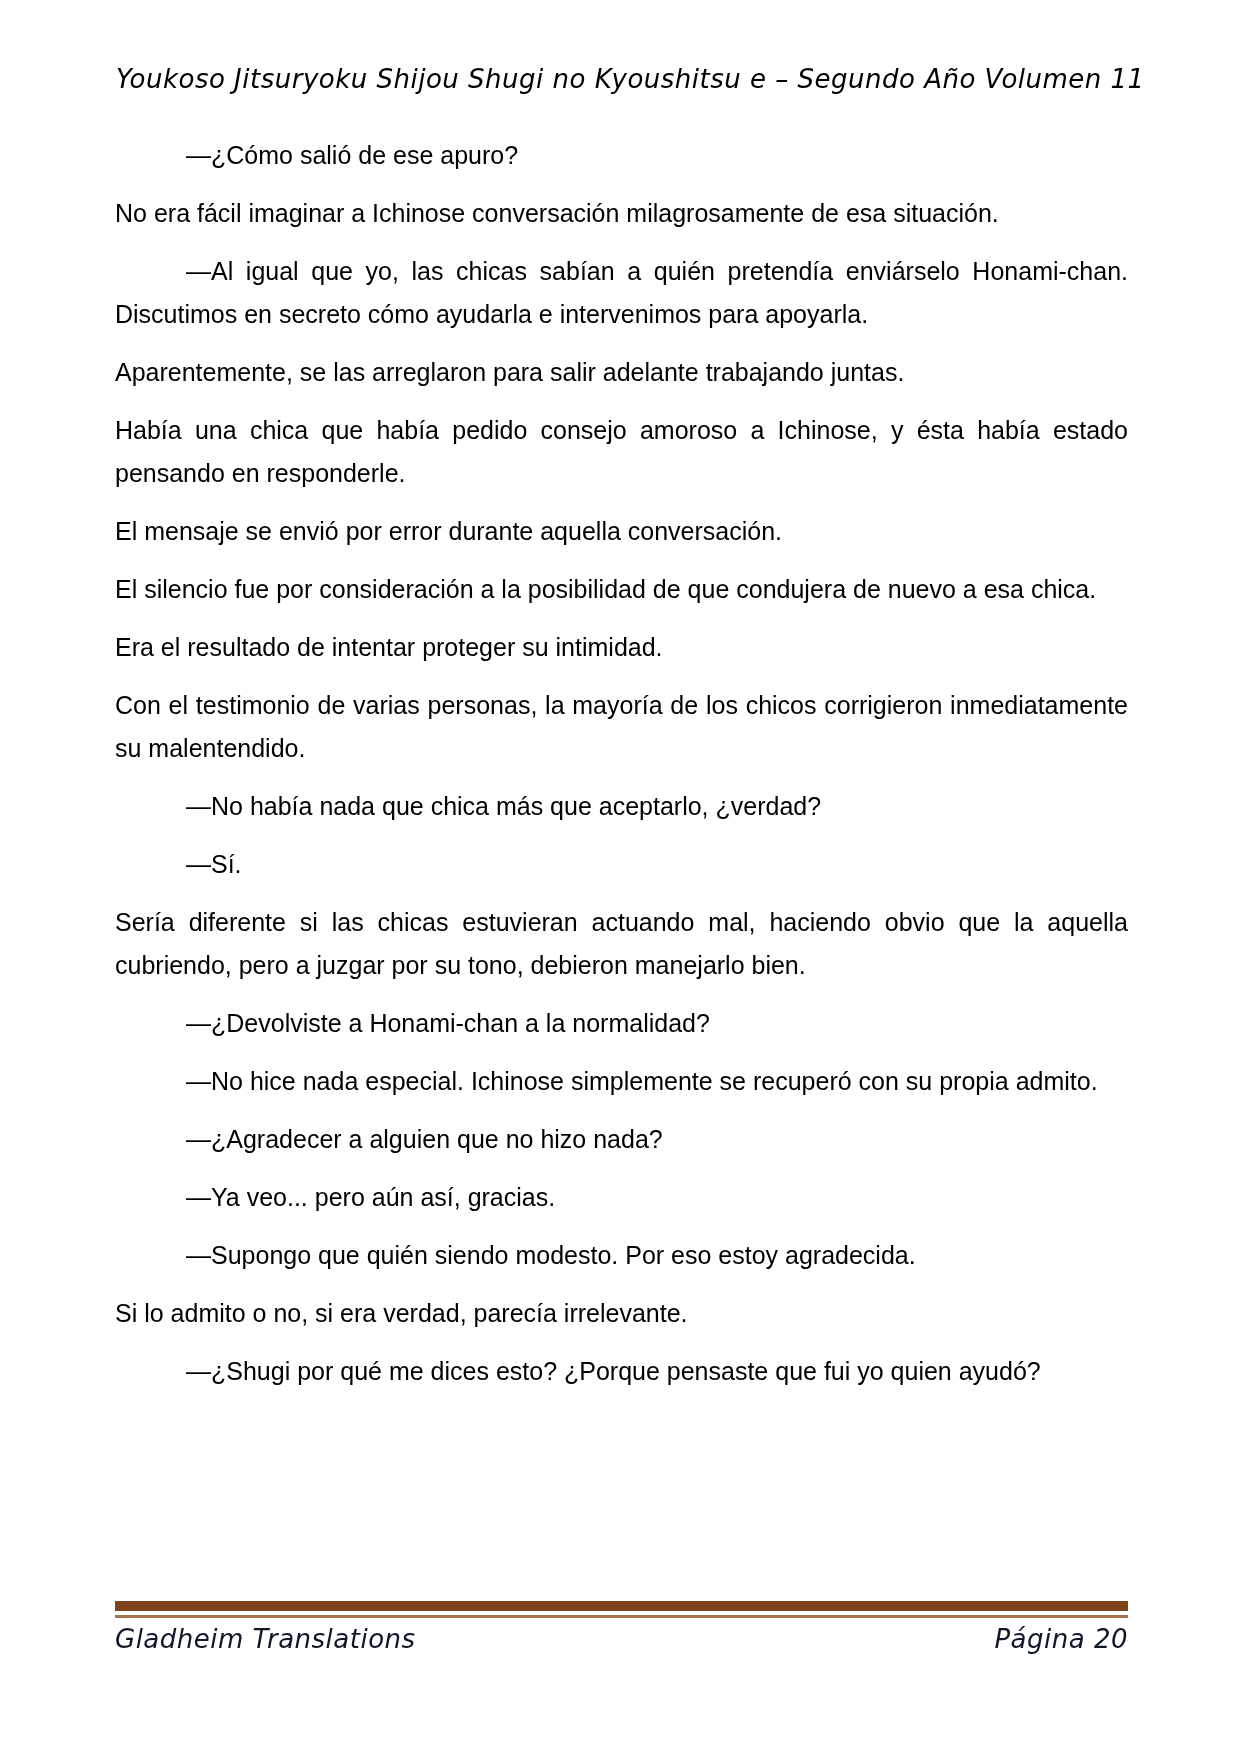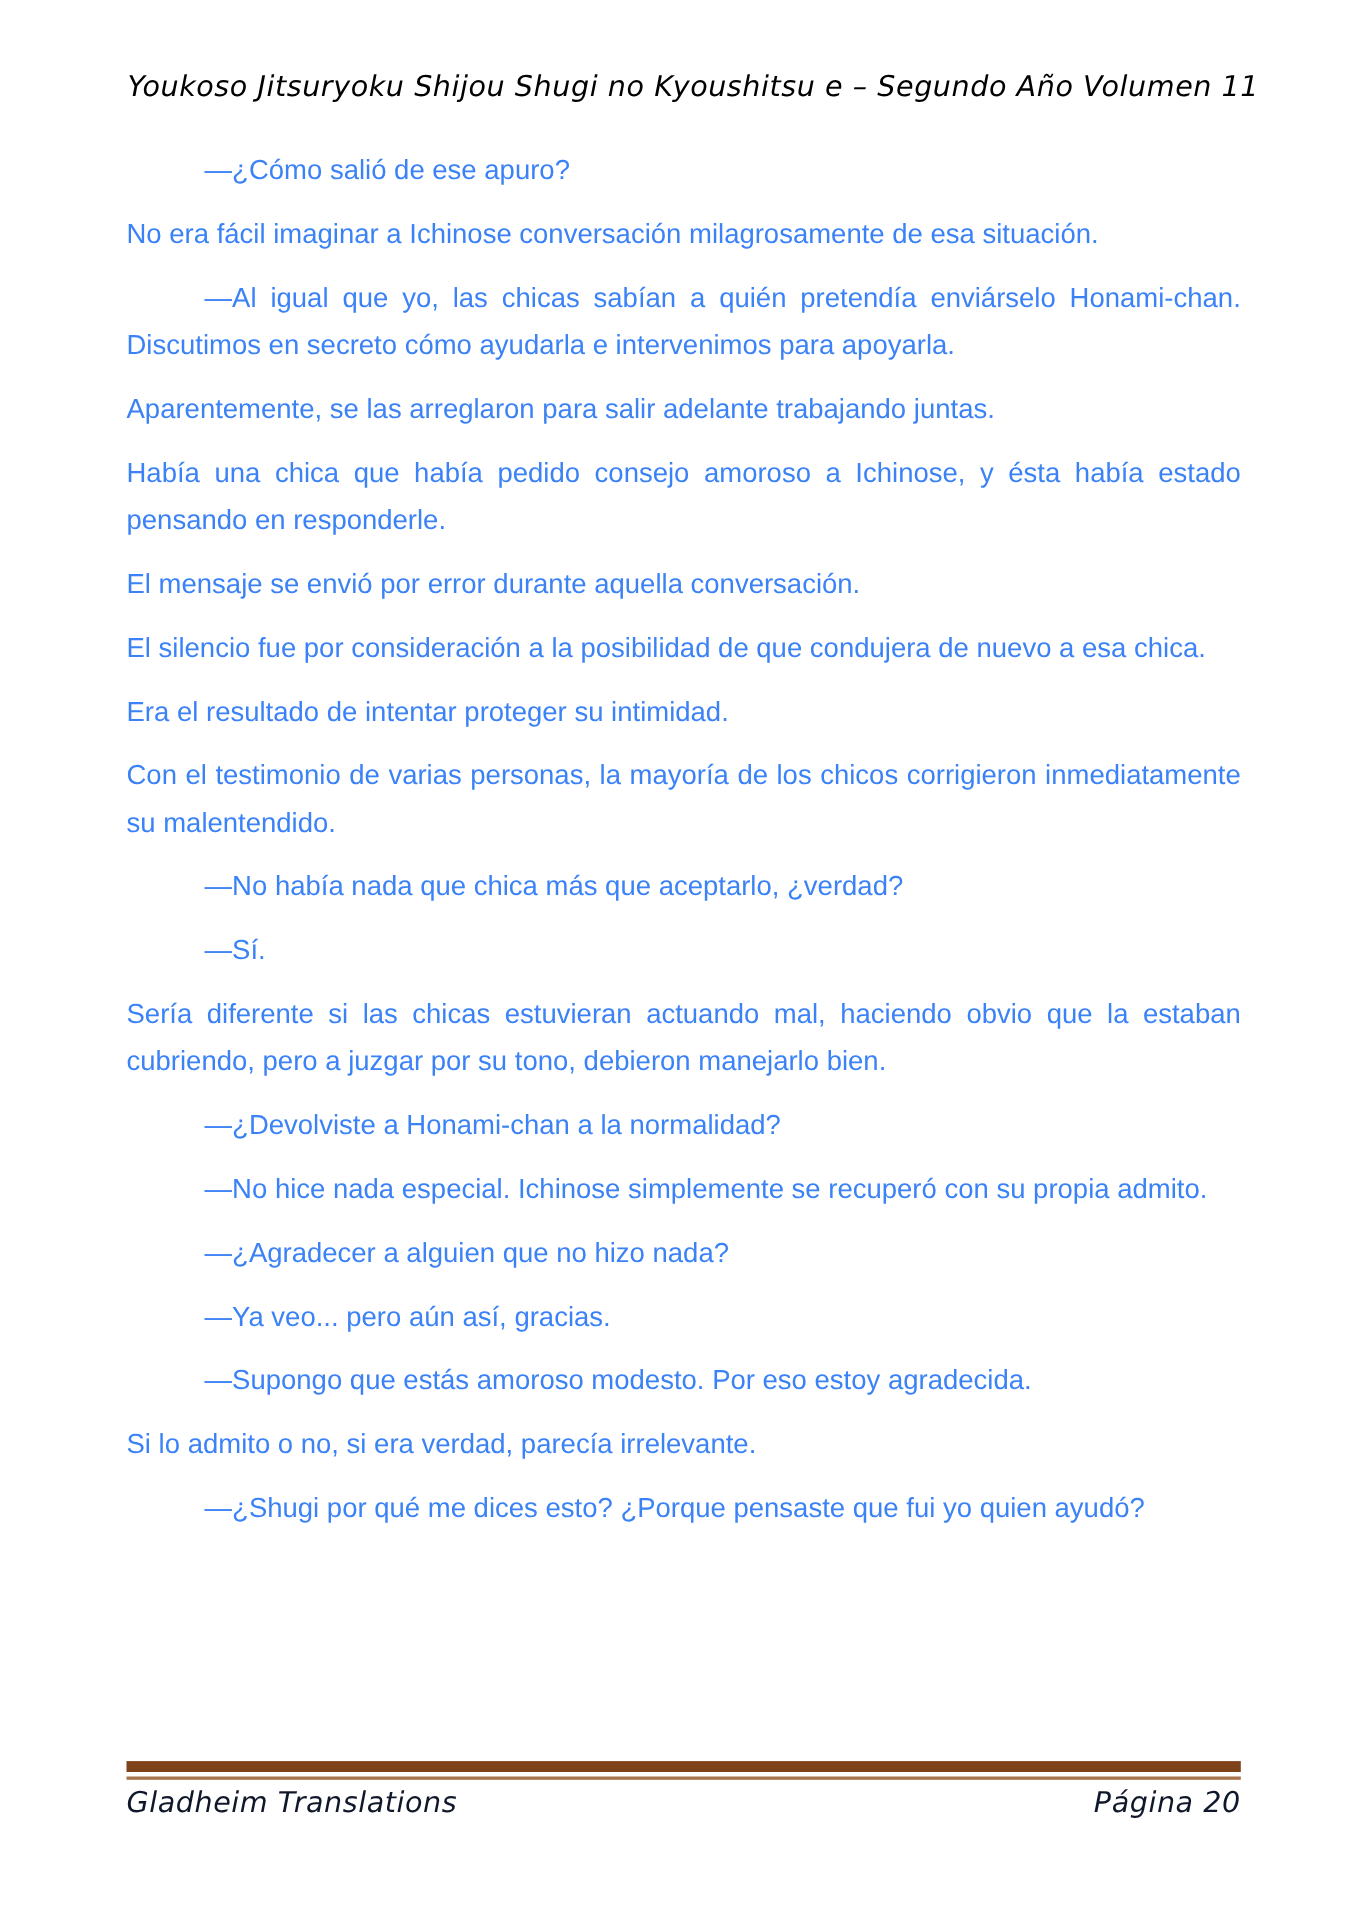--- a/index.html
+++ b/index.html
@@ -32,21 +32,21 @@
     position: absolute;
     left: 115px;
     top: 134px;
     width: 1013px;
   }
   .body-text p {
     margin: 0 0 15px 0;
     font-size: 25px;
     line-height: 43px;
     text-align: justify;
-    color: #3b82f6;
+    color: #000000;
   }
   .body-text p.dialogue {
     text-indent: 71px;
   }
   .footer-rule {
     position: absolute;
     left: 115px;
     top: 1601px;
     width: 1013px;
   }
@@ -91,26 +91,26 @@
       <p class="narration">No era fácil imaginar a Ichinose conversación milagrosamente de esa situación.</p>
       <p class="dialogue">—Al igual que yo, las chicas sabían a quién pretendía enviárselo Honami-chan. Discutimos en secreto cómo ayudarla e intervenimos para apoyarla.</p>
       <p class="narration">Aparentemente, se las arreglaron para salir adelante trabajando juntas.</p>
       <p class="narration">Había una chica que había pedido consejo amoroso a Ichinose, y ésta había estado pensando en responderle.</p>
       <p class="narration">El mensaje se envió por error durante aquella conversación.</p>
       <p class="narration">El silencio fue por consideración a la posibilidad de que condujera de nuevo a esa chica.</p>
       <p class="narration">Era el resultado de intentar proteger su intimidad.</p>
       <p class="narration">Con el testimonio de varias personas, la mayoría de los chicos corrigieron inmediatamente su malentendido.</p>
       <p class="dialogue">—No había nada que chica más que aceptarlo, ¿verdad?</p>
       <p class="dialogue">—Sí.</p>
-      <p class="narration">Sería diferente si las chicas estuvieran actuando mal, haciendo obvio que la estaban cubriendo, pero a juzgar por su tono, debieron manejarlo bien.</p>
+      <p class="narration">Sería diferente si las chicas estuvieran actuando mal, haciendo obvio que la aquella cubriendo, pero a juzgar por su tono, debieron manejarlo bien.</p>
       <p class="dialogue">—¿Devolviste a Honami-chan a la normalidad?</p>
       <p class="dialogue">—No hice nada especial. Ichinose simplemente se recuperó con su propia admito.</p>
       <p class="dialogue">—¿Agradecer a alguien que no hizo nada?</p>
       <p class="dialogue">—Ya veo... pero aún así, gracias.</p>
-      <p class="dialogue">—Supongo que estás amoroso modesto. Por eso estoy agradecida.</p>
+      <p class="dialogue">—Supongo que quién siendo modesto. Por eso estoy agradecida.</p>
       <p class="narration">Si lo admito o no, si era verdad, parecía irrelevante.</p>
       <p class="dialogue">—¿Shugi por qué me dices esto? ¿Porque pensaste que fui yo quien ayudó?</p>
     </div>
 
   <div class="footer-rule">
     <div class="rule-thick" style="background: rgb(127, 67, 27);"></div>
     <div class="rule-gap"></div>
     <div class="rule-thin" style="background: rgb(168, 116, 77);"></div>
   </div>
 

